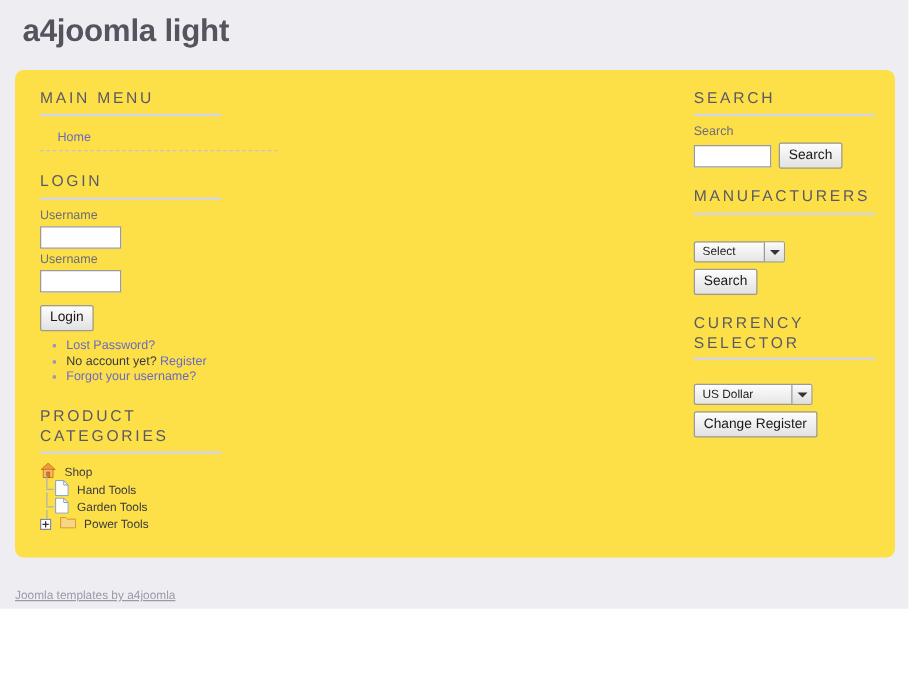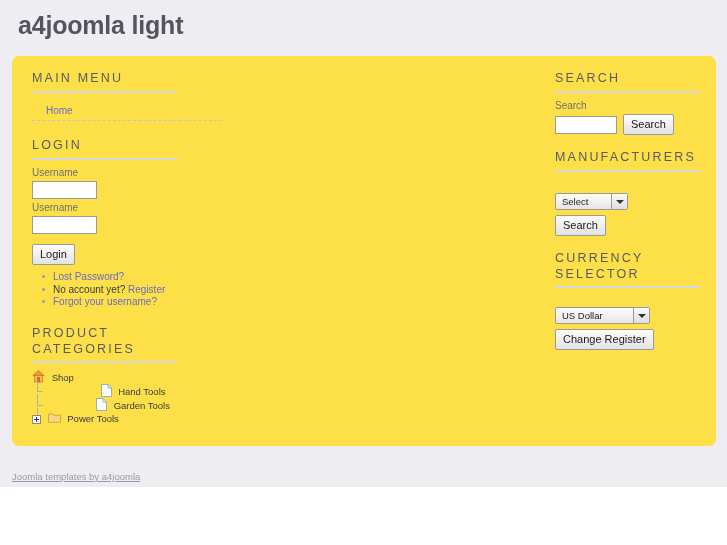--- a/index.html
+++ b/index.html
@@ -190,21 +190,21 @@
     display: inline-block;
     vertical-align: middle;
     position: relative;
   }
   .tree-row .lbl {
     display: inline-block;
     vertical-align: middle;
     margin-left: 4px;
     color: #3a3a44;
   }
-  .indent { padding-left: 12px; text-align: center; }
+  .indent { padding-left: 12px; }
 
   
   .icon-house {
     width: 13px; height: 13px;
   }
   
   .icon-file {
     width: 11px; height: 13px;
   }
   

